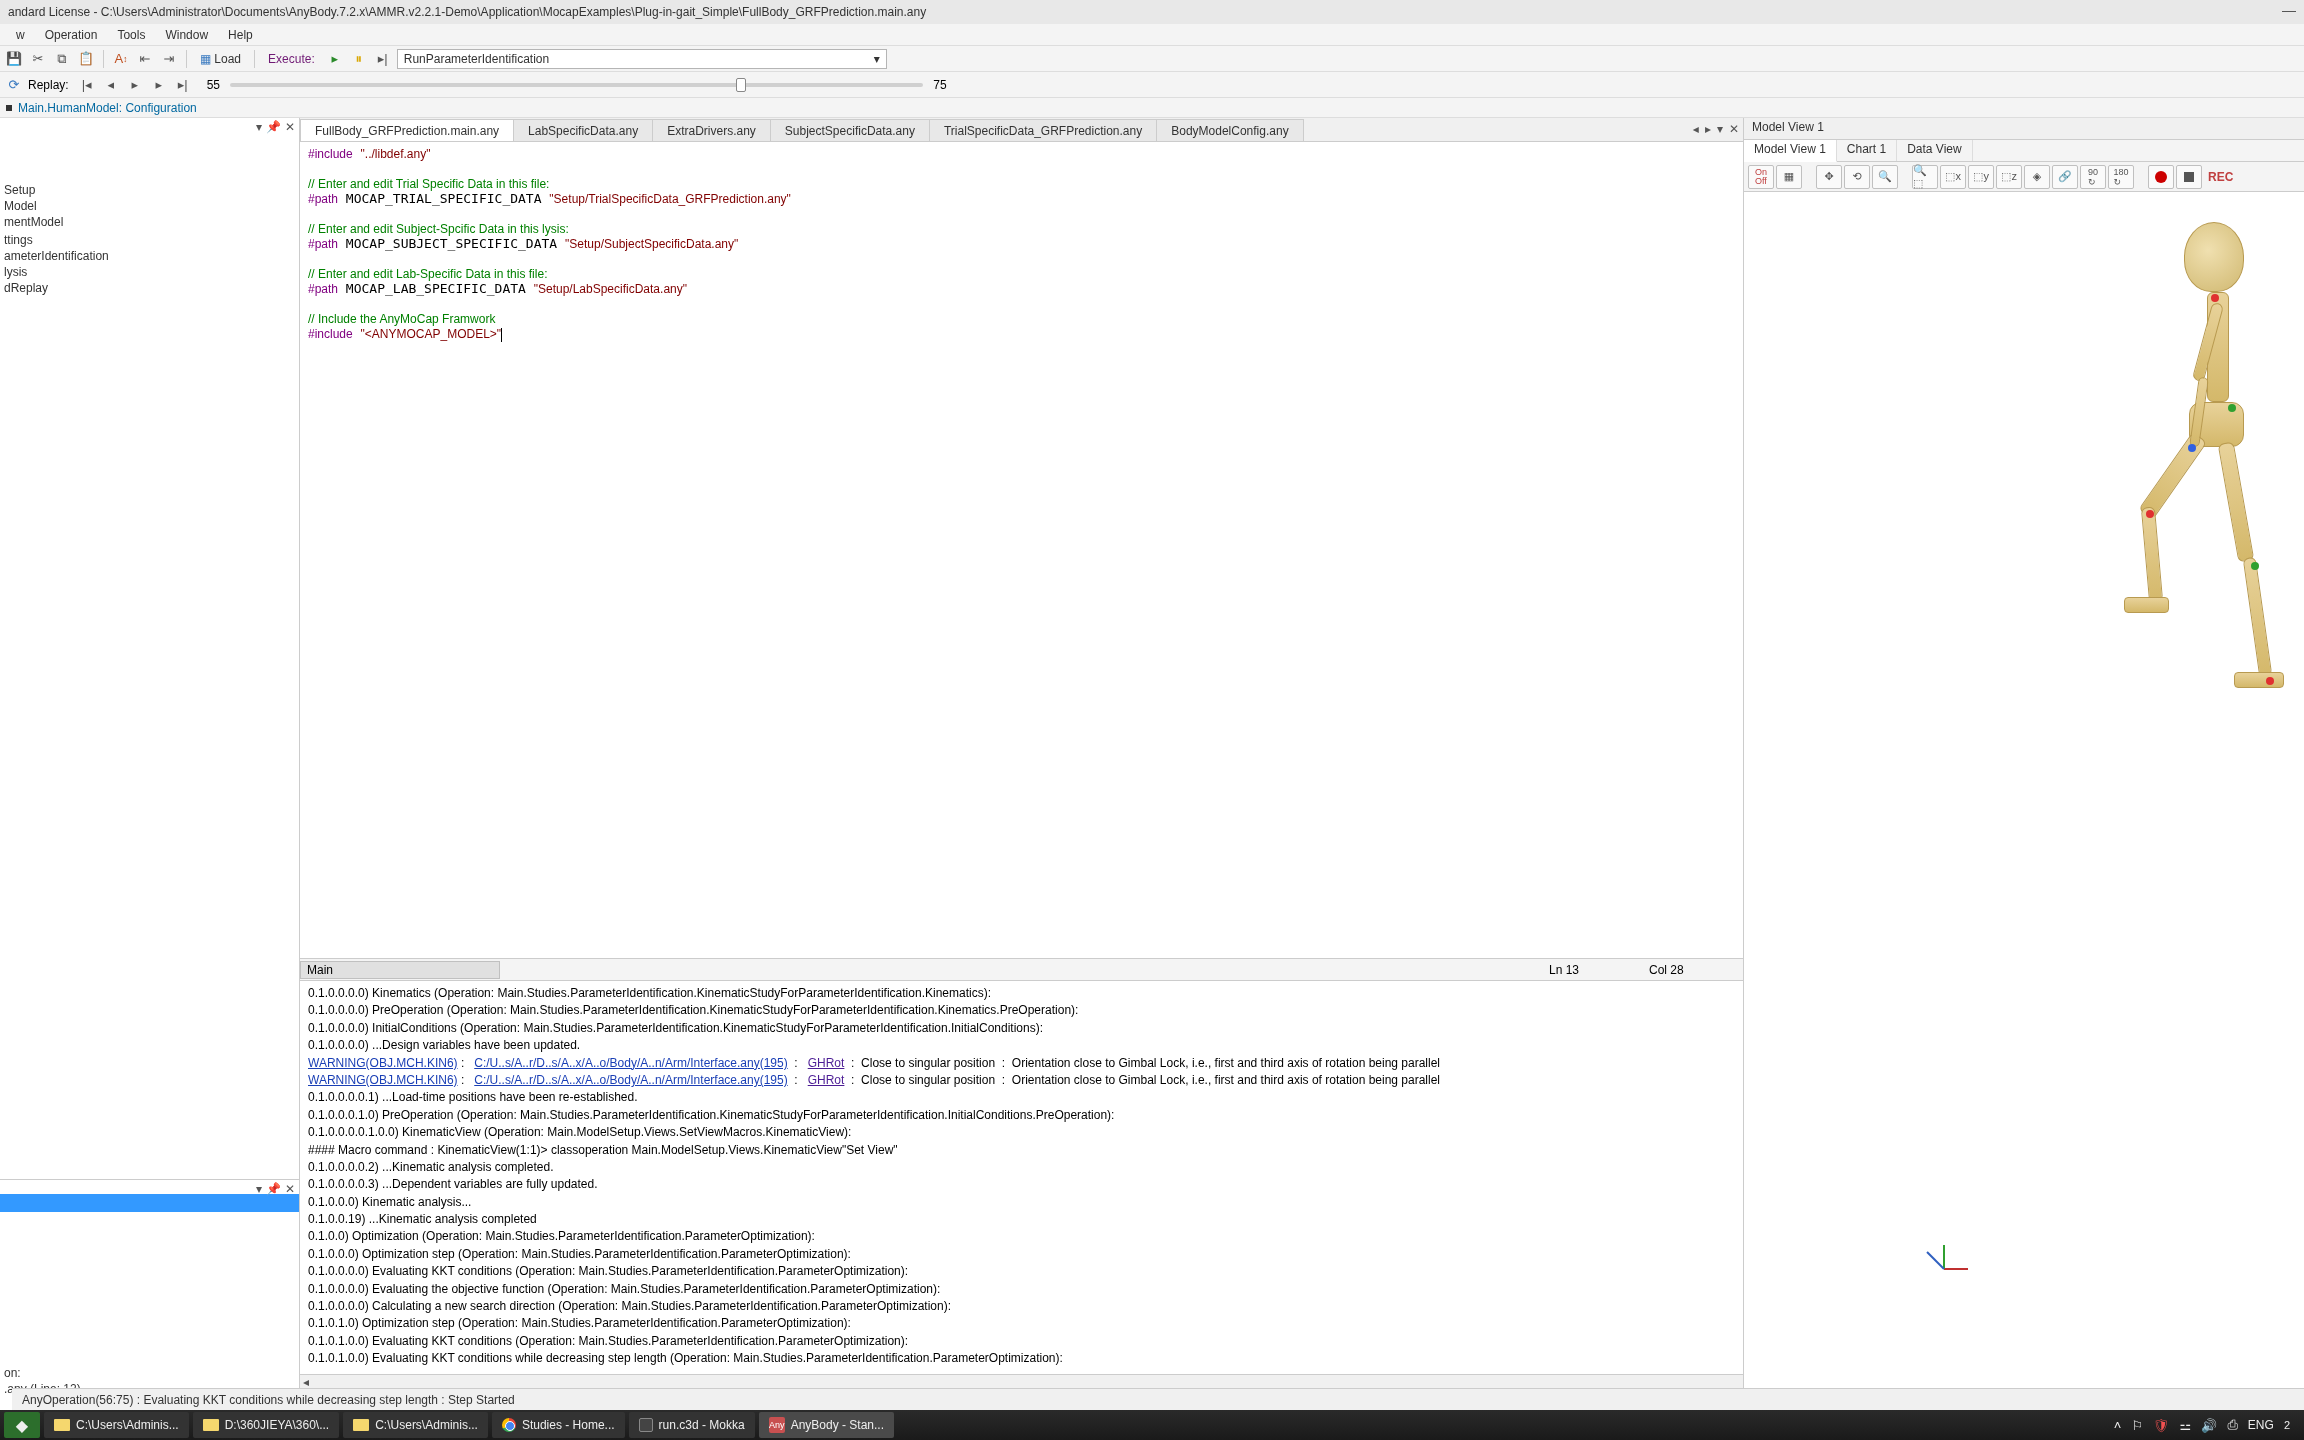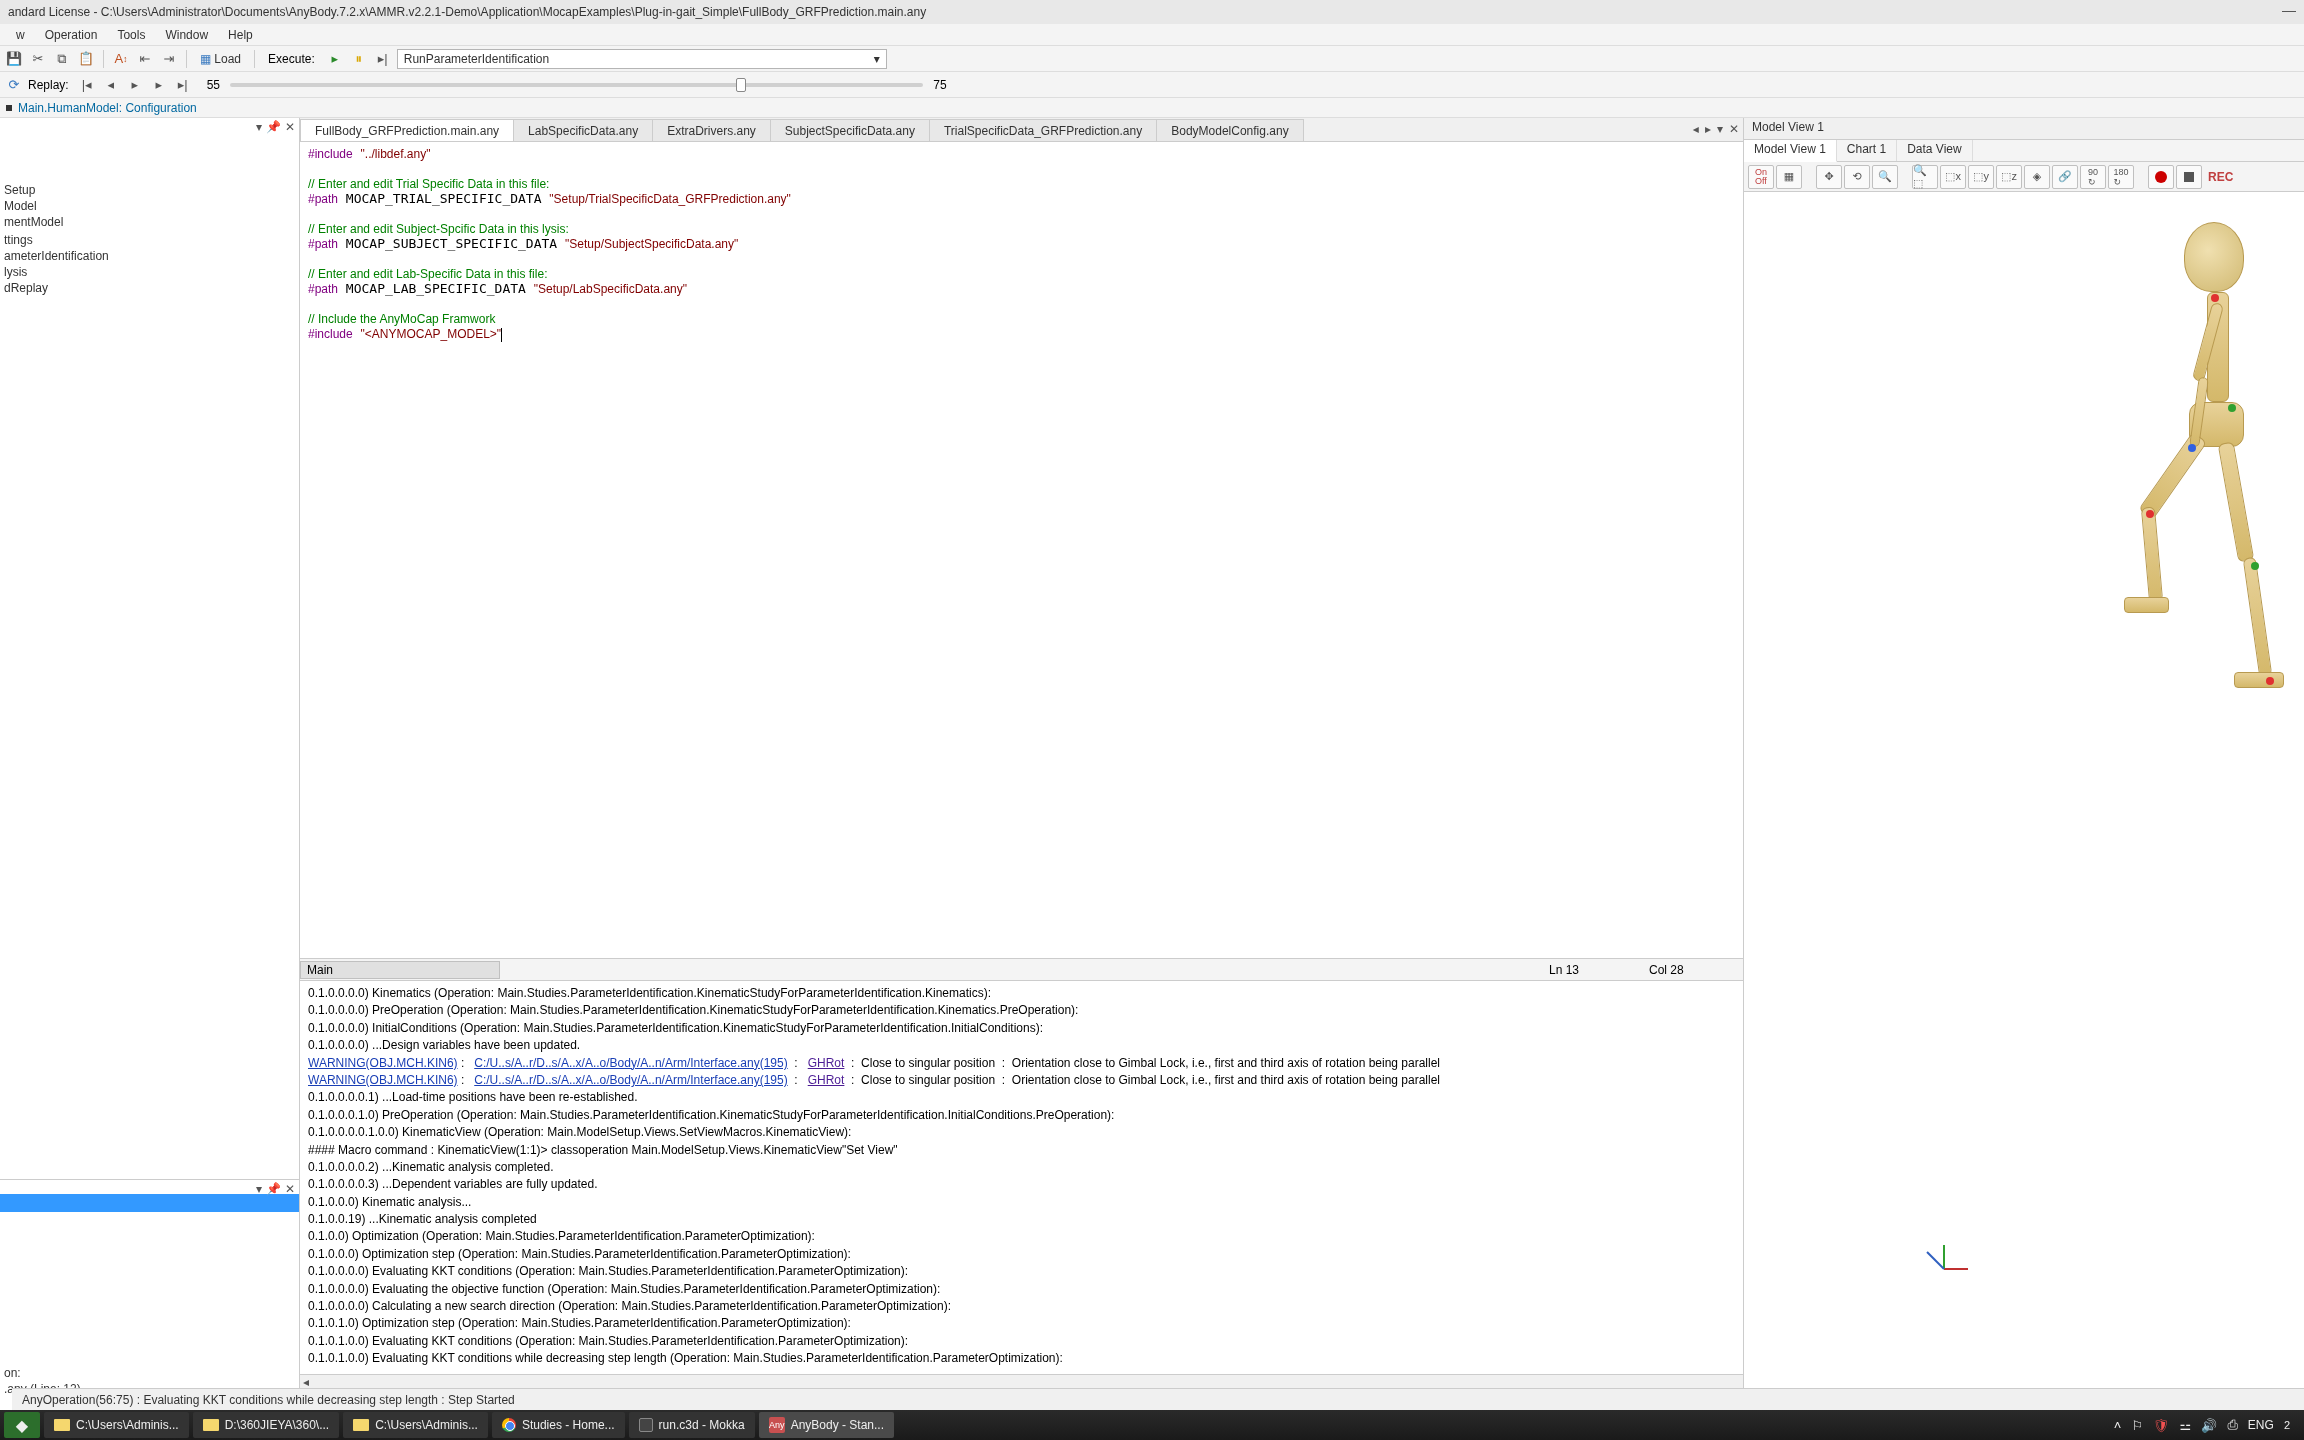--- a/index.html
+++ b/index.html
@@ -12,21 +12,21 @@
 
 
 .menubar { height: 22px; background: #f4f4f4; display: flex; align-items: center; padding: 0 6px; border-bottom: 1px solid #ddd; }
 .menubar span { padding: 2px 10px; color:#333; }
 
 
 .toolbar { background: #f4f4f4; border-bottom: 1px solid #ddd; padding: 2px 4px; display:flex; align-items:center; gap:4px; height:26px; }
 .tool-icon { width:20px; height:20px; border:1px solid transparent; display:flex; align-items:center; justify-content:center; color:#555; font-size:13px; border-radius:2px; }
 .tool-sep { width:1px; height:18px; background:#ccc; margin:0 3px; }
 .load-btn { display:flex; align-items:center; gap:3px; padding:2px 6px; color:#333; }
-.exec-label { margin: 0 6px; color:#000000; }
+.exec-label { margin: 0 6px; color:#701a75; }
 .exec-play { color:#2a8a2a; }
 .exec-pause { color:#d9a600; }
 .exec-end { color:#555; }
 .combo { background:#fff; border:1px solid #b5b5b5; height:20px; display:flex; align-items:center; justify-content:space-between; padding:0 6px; color:#333;gap:14px; }
 .combo.big { width:490px; }
 
 
 .replay-row { background:#f4f4f4; border-bottom:1px solid #ddd; height:26px; display:flex; align-items:center; padding:0 4px; gap:4px; }
 .replay-row .slider-outer { flex:0 0 740px; display:flex; align-items:center; gap:10px; margin-left:10px; }
 .slider-track { flex:1; height:4px; background:#d0d0d0; border-radius:2px; position:relative; }

